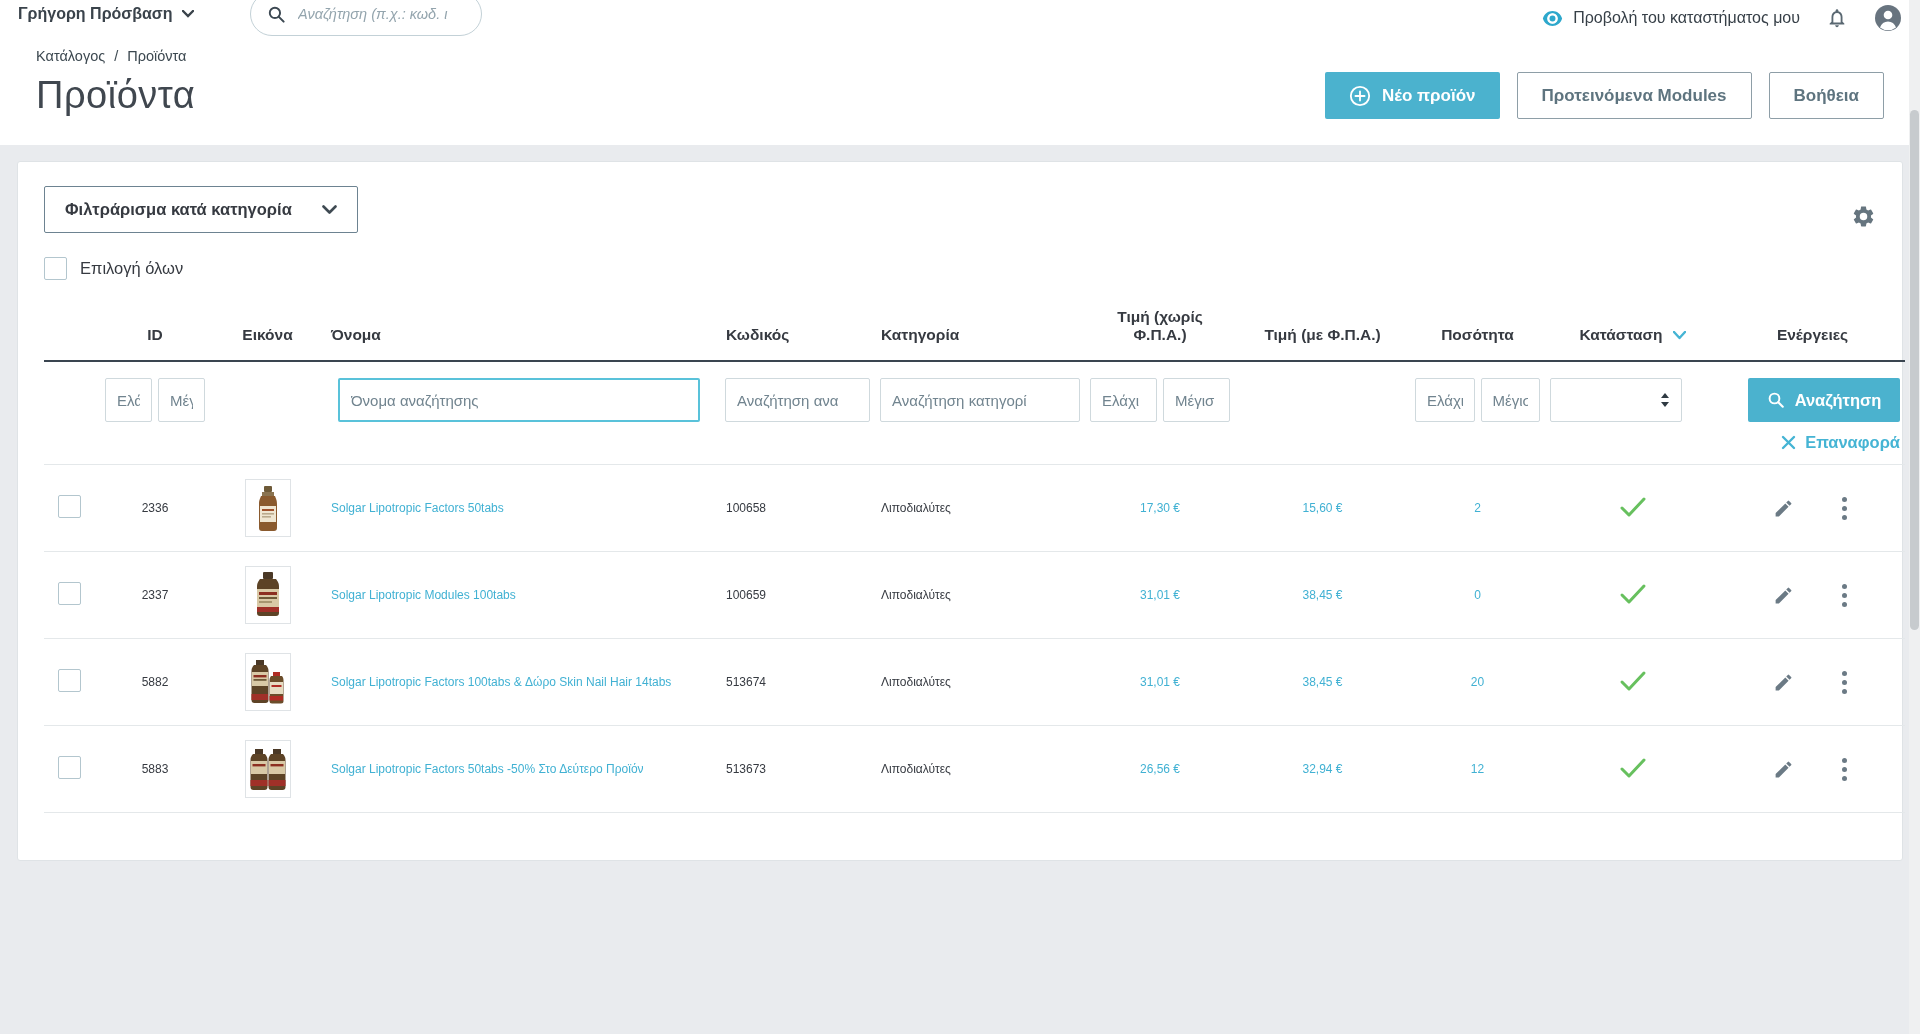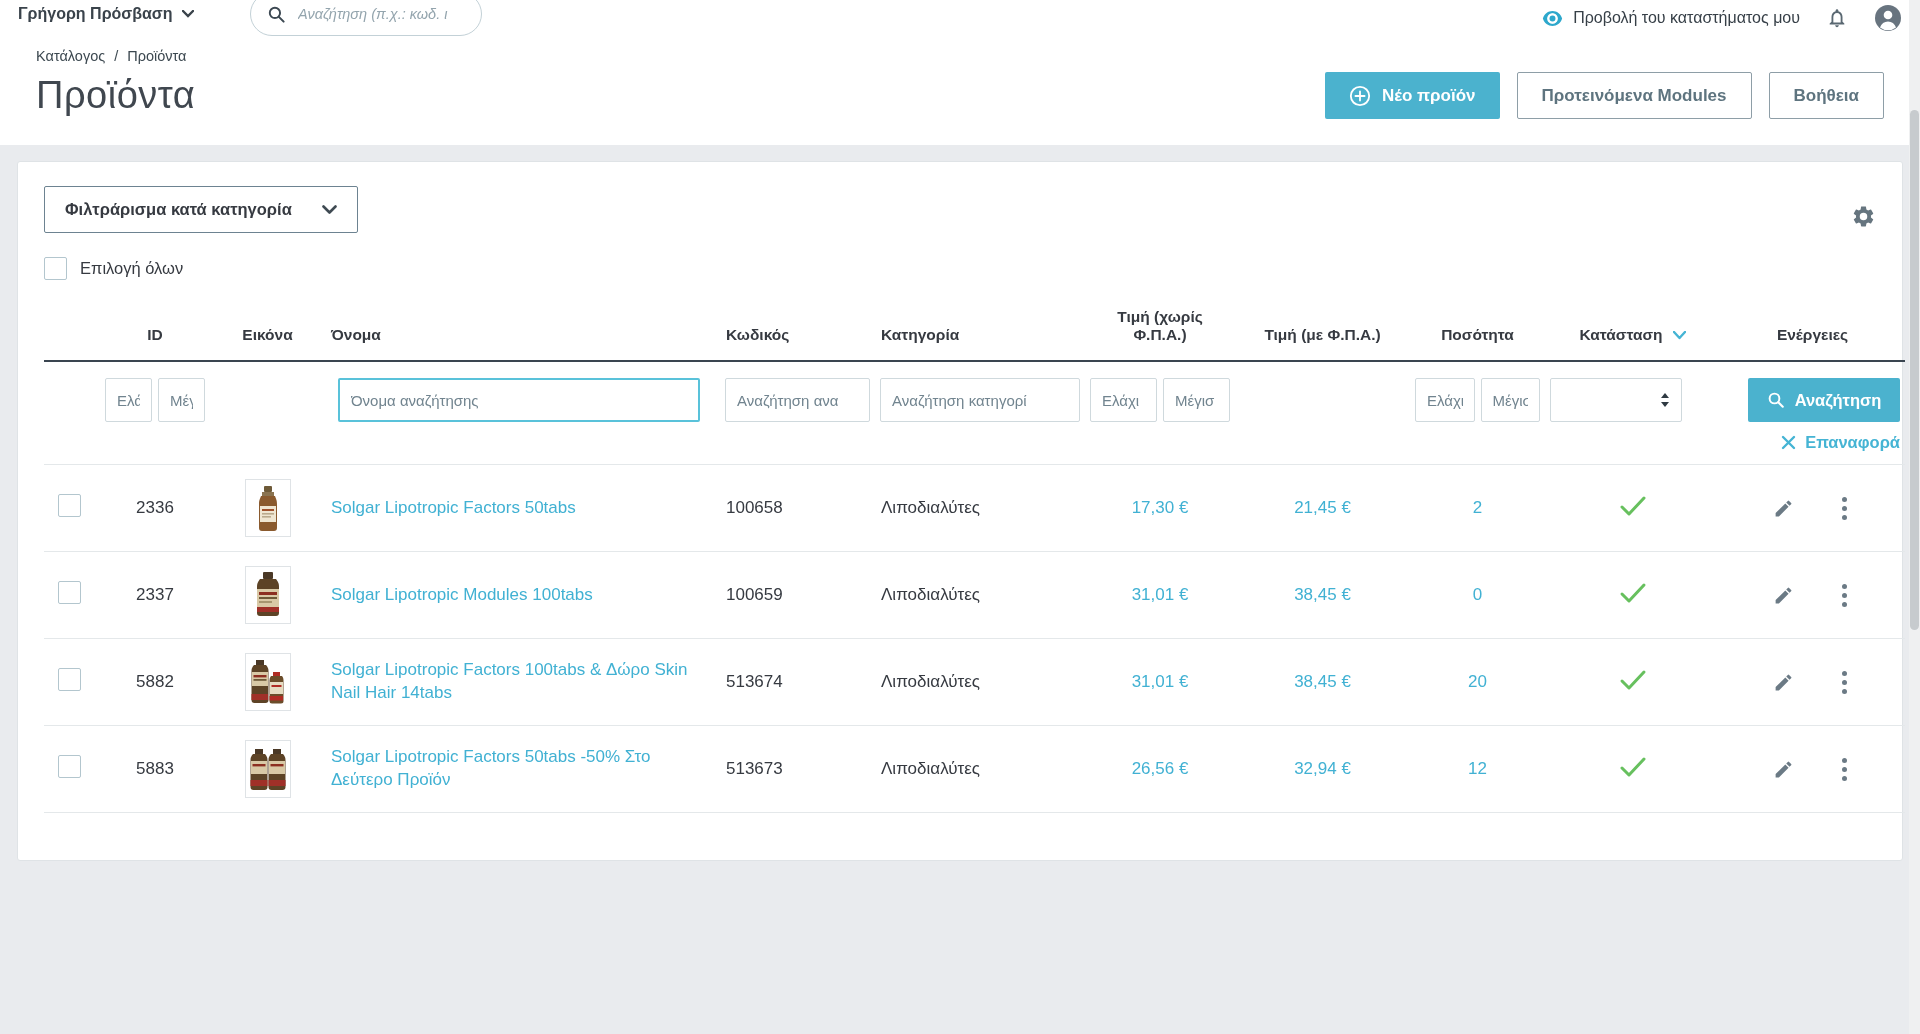--- a/index.html
+++ b/index.html
@@ -88,21 +88,21 @@
   }
   .actions-filter { display:flex; flex-direction:column; align-items:flex-end; gap:11px; }
   .search-btn {
     height:44px; width:152px; background:#4bb2ce; border:none; border-radius:2px; color:#fff;
     font-size:16.5px; font-weight:700; display:flex; align-items:center; justify-content:center;
     gap:10px; cursor:pointer; font-family:"Liberation Sans", sans-serif;
   }
   .reset-link { display:flex; align-items:center; gap:9px; color:#45b4d4; font-size:16.5px;
     font-weight:700; cursor:pointer; }
   tbody td {
-    padding:14px 6px; border-top:1px solid #e4e8ea; font-size:17px; color:#363a41;
+    padding:14px 6px; border-top:1px solid #e4e8ea; font-size:12px; color:#363a41;
     vertical-align:middle; height:80px;
   }
   tbody tr:last-child td { border-bottom:1px solid #e4e8ea; }
   td.cb-cell { padding-left:14px; }
   .product-link { color:#41b1d3; cursor:pointer; line-height:1.35; }
   .teal { color:#41b1d3; }
   .thumb {
     width:46px; height:58px; border:1px solid #dfe3e6; background:#fff;
     display:flex; align-items:center; justify-content:center; margin:0 auto;
   }
@@ -312,21 +312,21 @@
                   <rect x="9" y="25" width="12" height="2" fill="#a0522d"></rect>
                   <rect x="9" y="29" width="12" height="1.6" fill="#b9aa8d"></rect>
                   <rect x="9" y="32" width="9" height="1.6" fill="#b9aa8d"></rect>
                 </svg>
             </div>
           </td>
           <td><span class="product-link">Solgar Lipotropic Factors 50tabs</span></td>
           <td>100658</td>
           <td>Λιποδιαλύτες</td>
           <td class="c teal">17,30 €</td>
-          <td class="c teal">21,45 €</td>
+          <td class="c teal">15,60 €</td>
           <td class="c teal">2</td>
           <td class="c">
             <svg width="28" height="22" viewBox="0 0 28 22">
                 <path d="M3 12l7 7L25 3" fill="none" stroke="#67c05e" stroke-width="3" stroke-linecap="round" stroke-linejoin="round"></path>
               </svg>
           </td>
           <td>
             <div class="row-actions">
               <svg width="21" height="21" viewBox="0 0 24 24">
                   <path d="M3 17.25V21h3.75L17.81 9.94l-3.75-3.75L3 17.25zM20.71 7.04a1 1 0 0 0 0-1.41l-2.34-2.34a1 1 0 0 0-1.41 0l-1.83 1.83 3.75 3.75 1.83-1.83z" fill="#6b7a85"></path>

